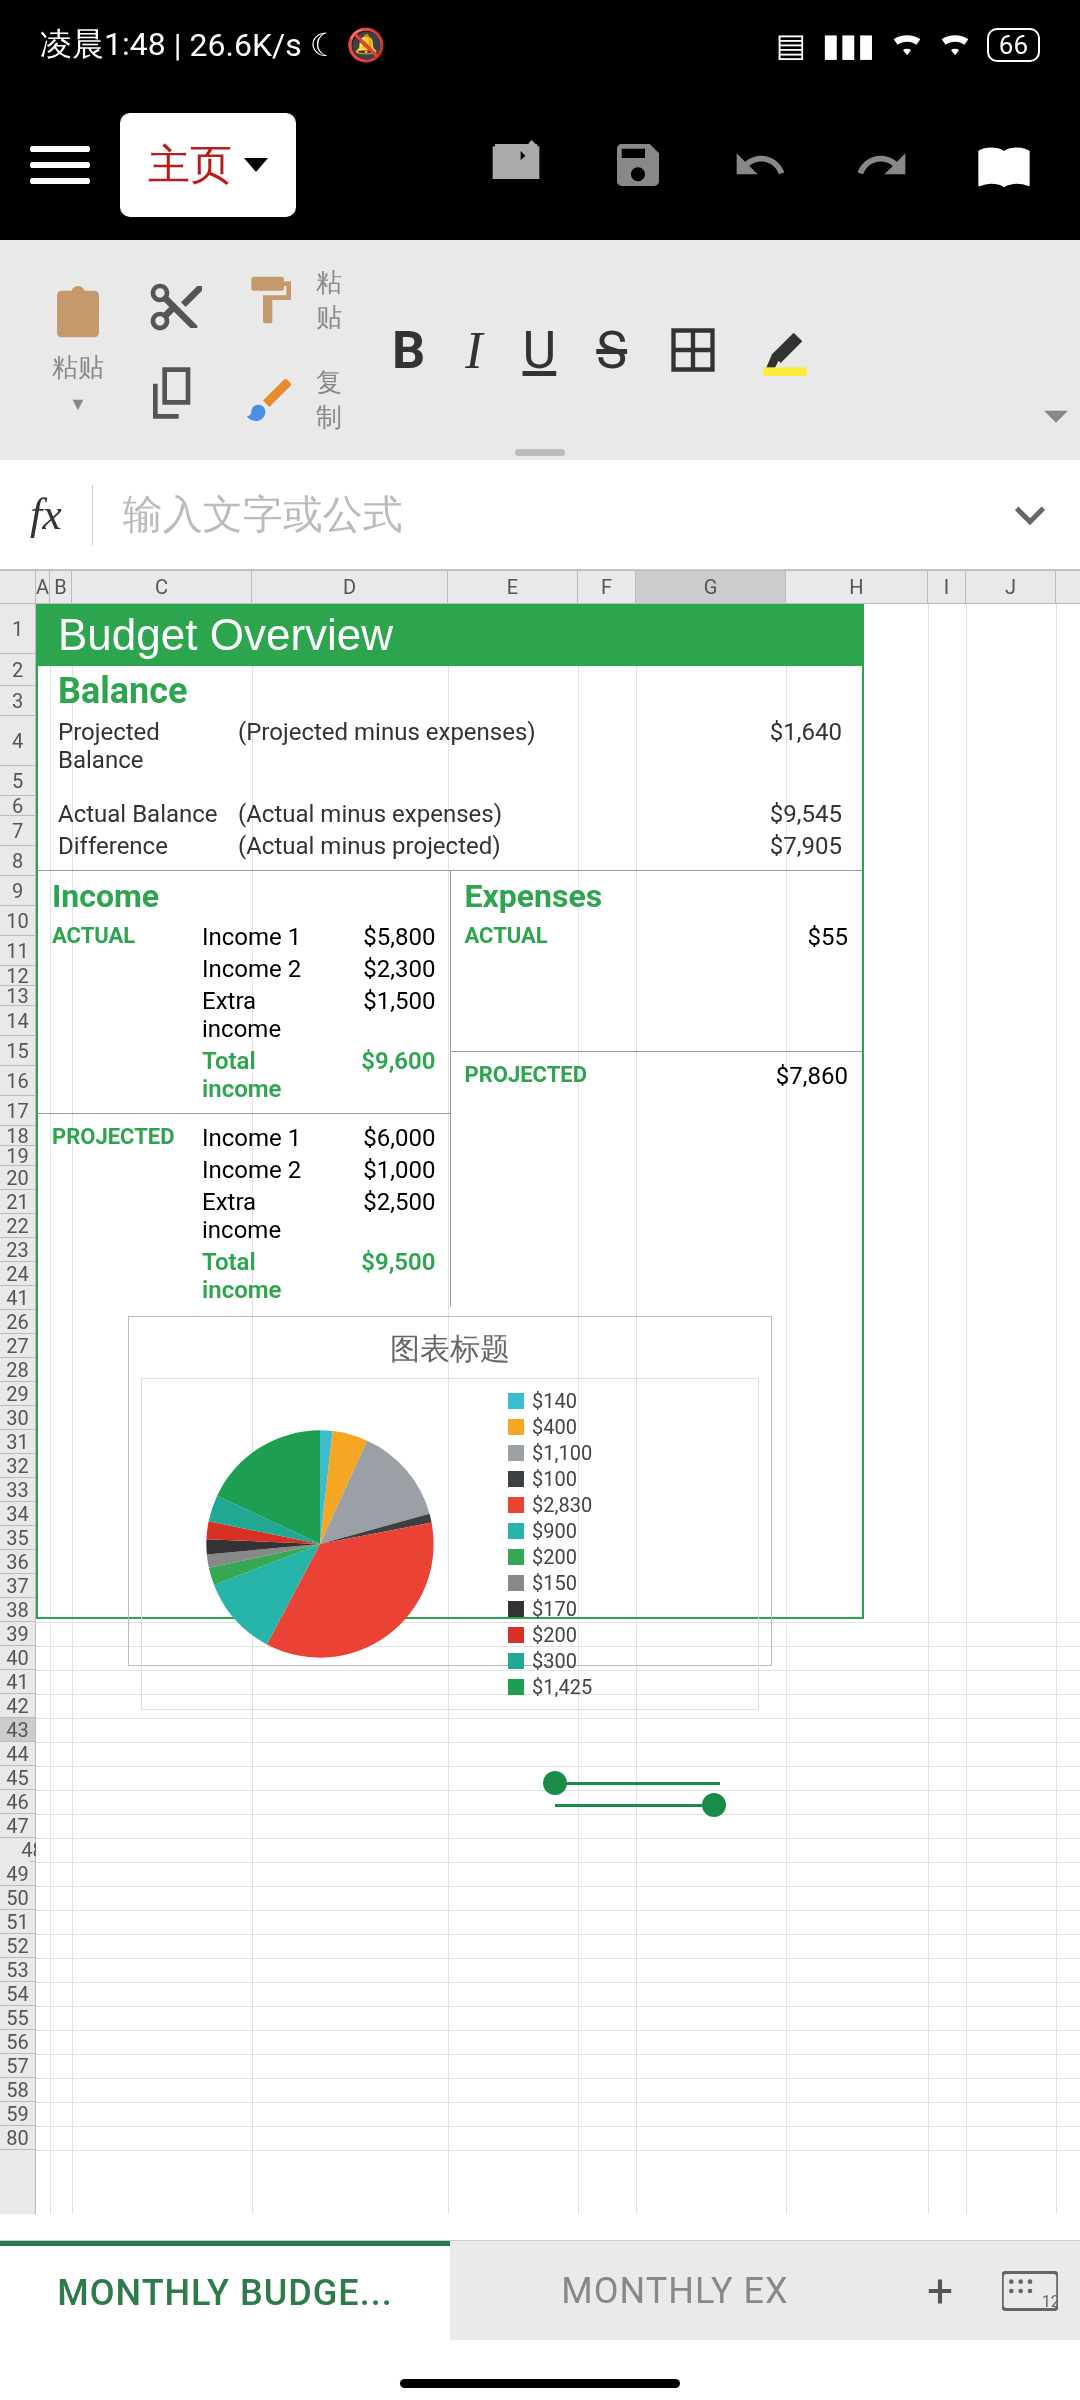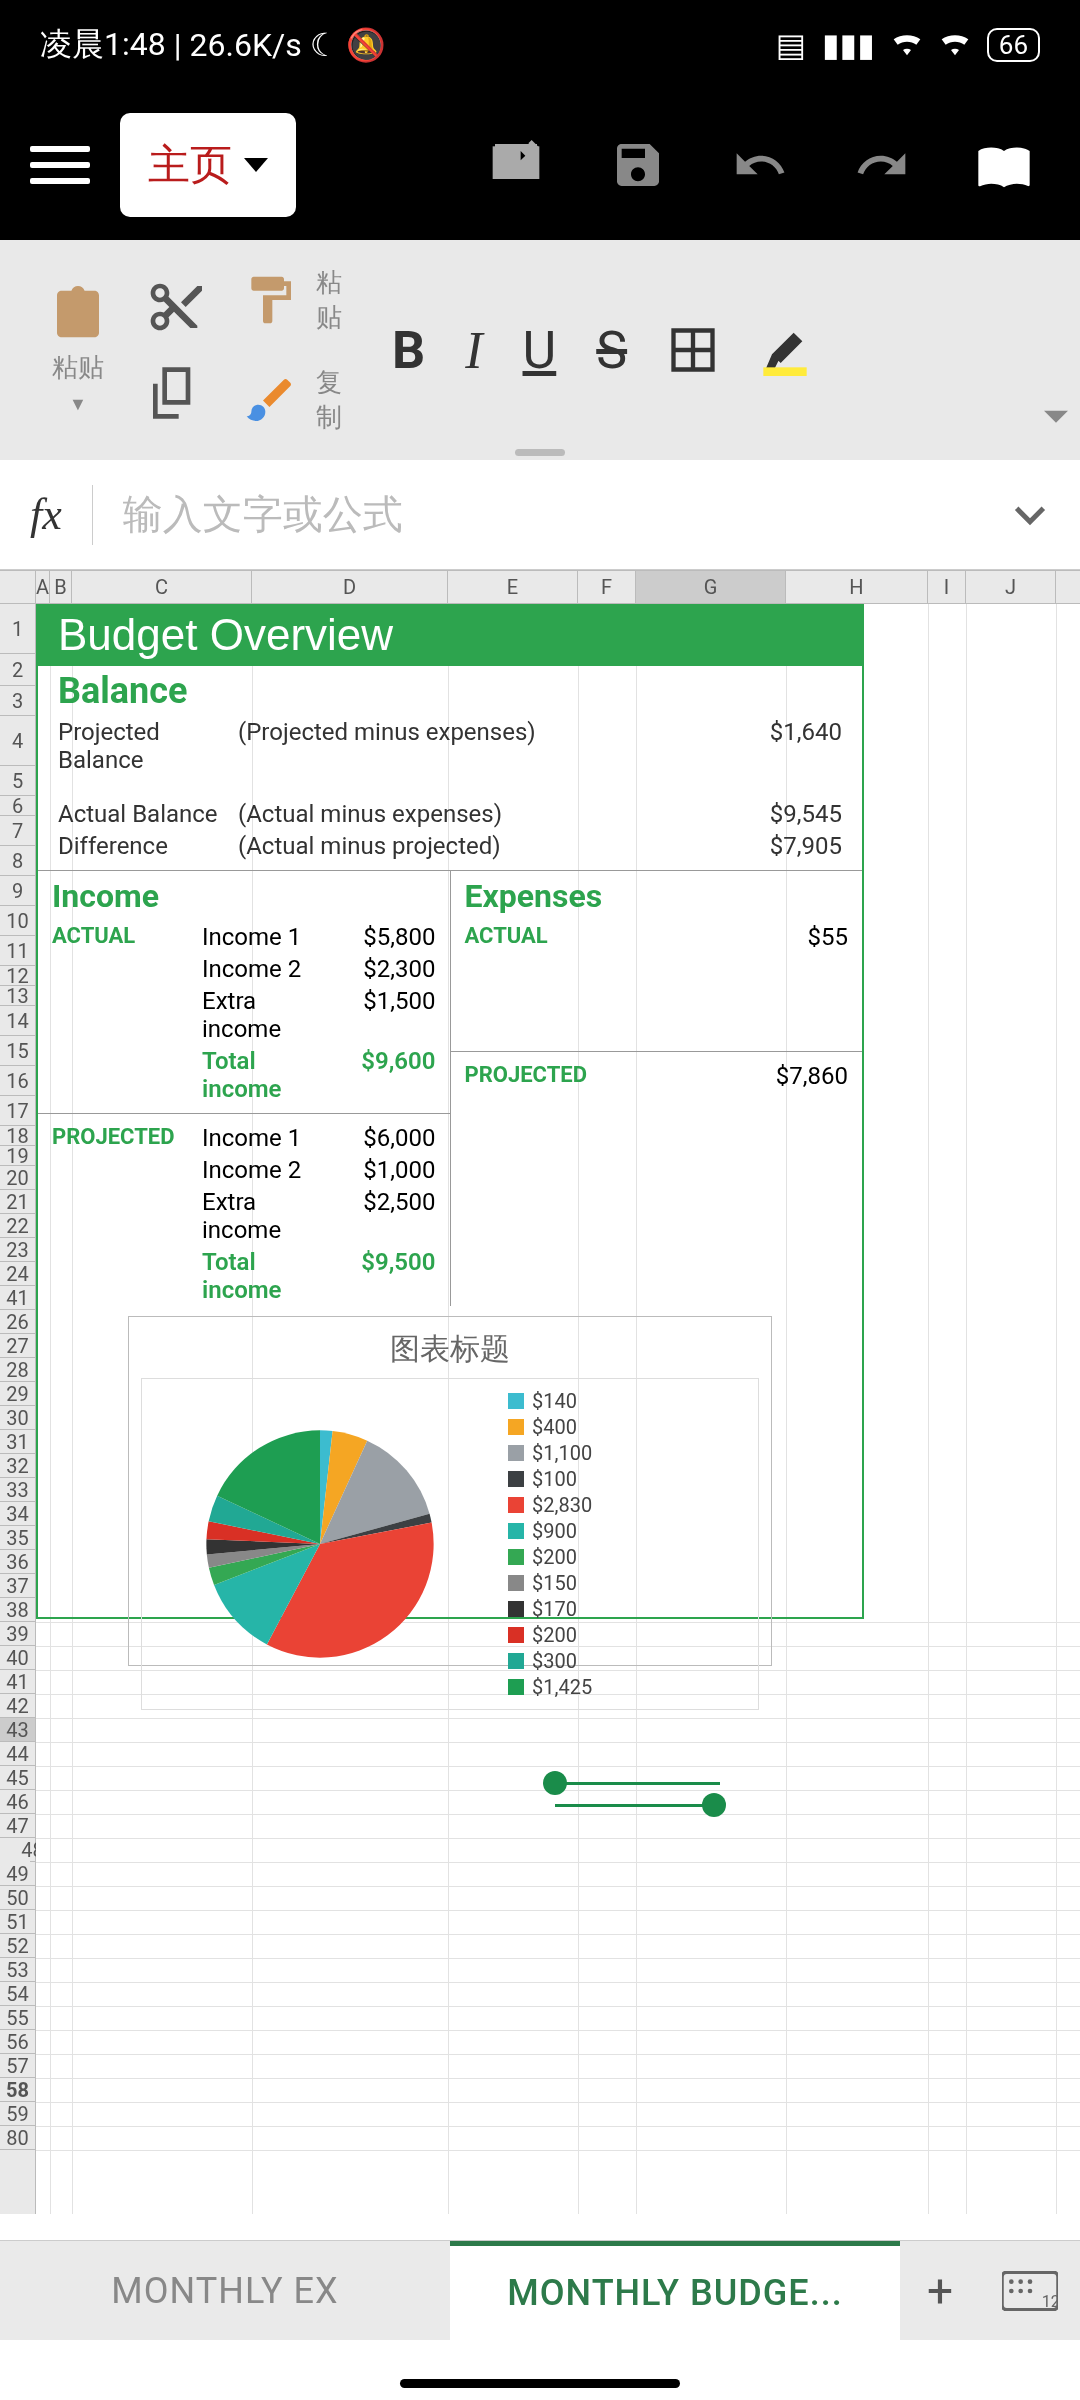--- a/index.html
+++ b/index.html
@@ -339,21 +339,21 @@
       <div class="row-h" style="height: 24px; margin-left: 30px;">48</div>
       <div class="row-h" style="height: 24px;">49</div>
       <div class="row-h" style="height: 24px;">50</div>
       <div class="row-h" style="height: 24px;">51</div>
       <div class="row-h" style="height: 24px;">52</div>
       <div class="row-h" style="height: 24px;">53</div>
       <div class="row-h" style="height: 24px;">54</div>
       <div class="row-h" style="height: 24px;">55</div>
       <div class="row-h" style="height: 24px;">56</div>
       <div class="row-h" style="height: 24px;">57</div>
-      <div class="row-h" style="height: 24px; font-weight: bold;">58</div>
+      <div class="row-h" style="height: 24px;">58</div>
       <div class="row-h" style="height: 24px;">59</div>
       <div class="row-h" style="height: 24px;">80</div>
     </div>
   <div class="sheet-content">
     <div class="grid-lines" id="gridlines">
         <div class="hline" style="top: 1018px;"></div>
         <div class="hline" style="top: 1042px;"></div>
         <div class="hline" style="top: 1066px;"></div>
         <div class="hline" style="top: 1090px;"></div>
         <div class="hline" style="top: 1114px;"></div>
@@ -548,22 +548,22 @@
     <div class="sel-marker">
       <div class="ln top"></div>
         <div class="ln bot"></div>
       <div class="dot d1"></div>
         <div class="dot d2"></div>
     </div>
   </div>
 </div>
 
 <div class="tab-bar">
+  <div class="sheet-tab active">MONTHLY BUDGE...</div>
   <div class="sheet-tab inactive">MONTHLY EX</div>
-  <div class="sheet-tab active">MONTHLY BUDGE...</div>
   <div class="tab-plus">+</div>
   <div class="kbd-btn">
     <svg width="56" height="40" viewBox="0 0 24 16">
         <rect x="0" y="0" width="24" height="16" rx="2" fill="none" stroke="#666" stroke-width="1.5"></rect>
         <text x="17" y="15" font-size="7" fill="#666">123</text>
         <circle cx="4" cy="4" r="1" fill="#666"></circle>
         <circle cx="8" cy="4" r="1" fill="#666"></circle>
         <circle cx="12" cy="4" r="1" fill="#666"></circle>
         <circle cx="4" cy="8" r="1" fill="#666"></circle>
         <circle cx="8" cy="8" r="1" fill="#666"></circle>

